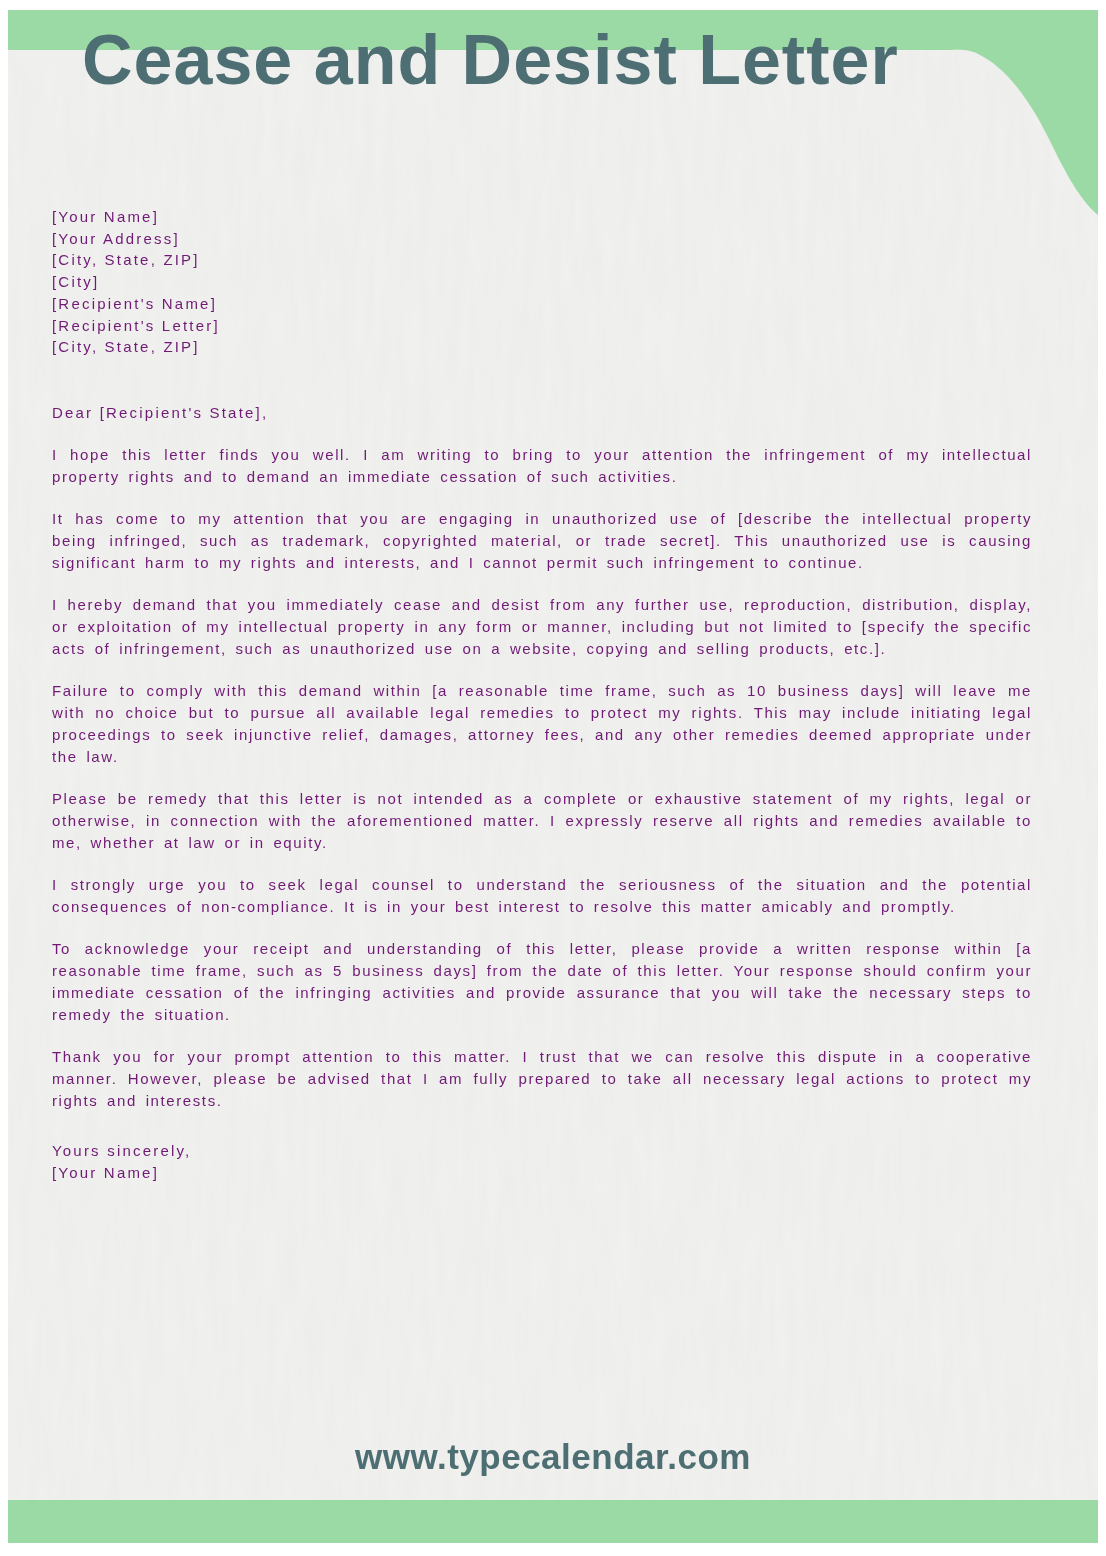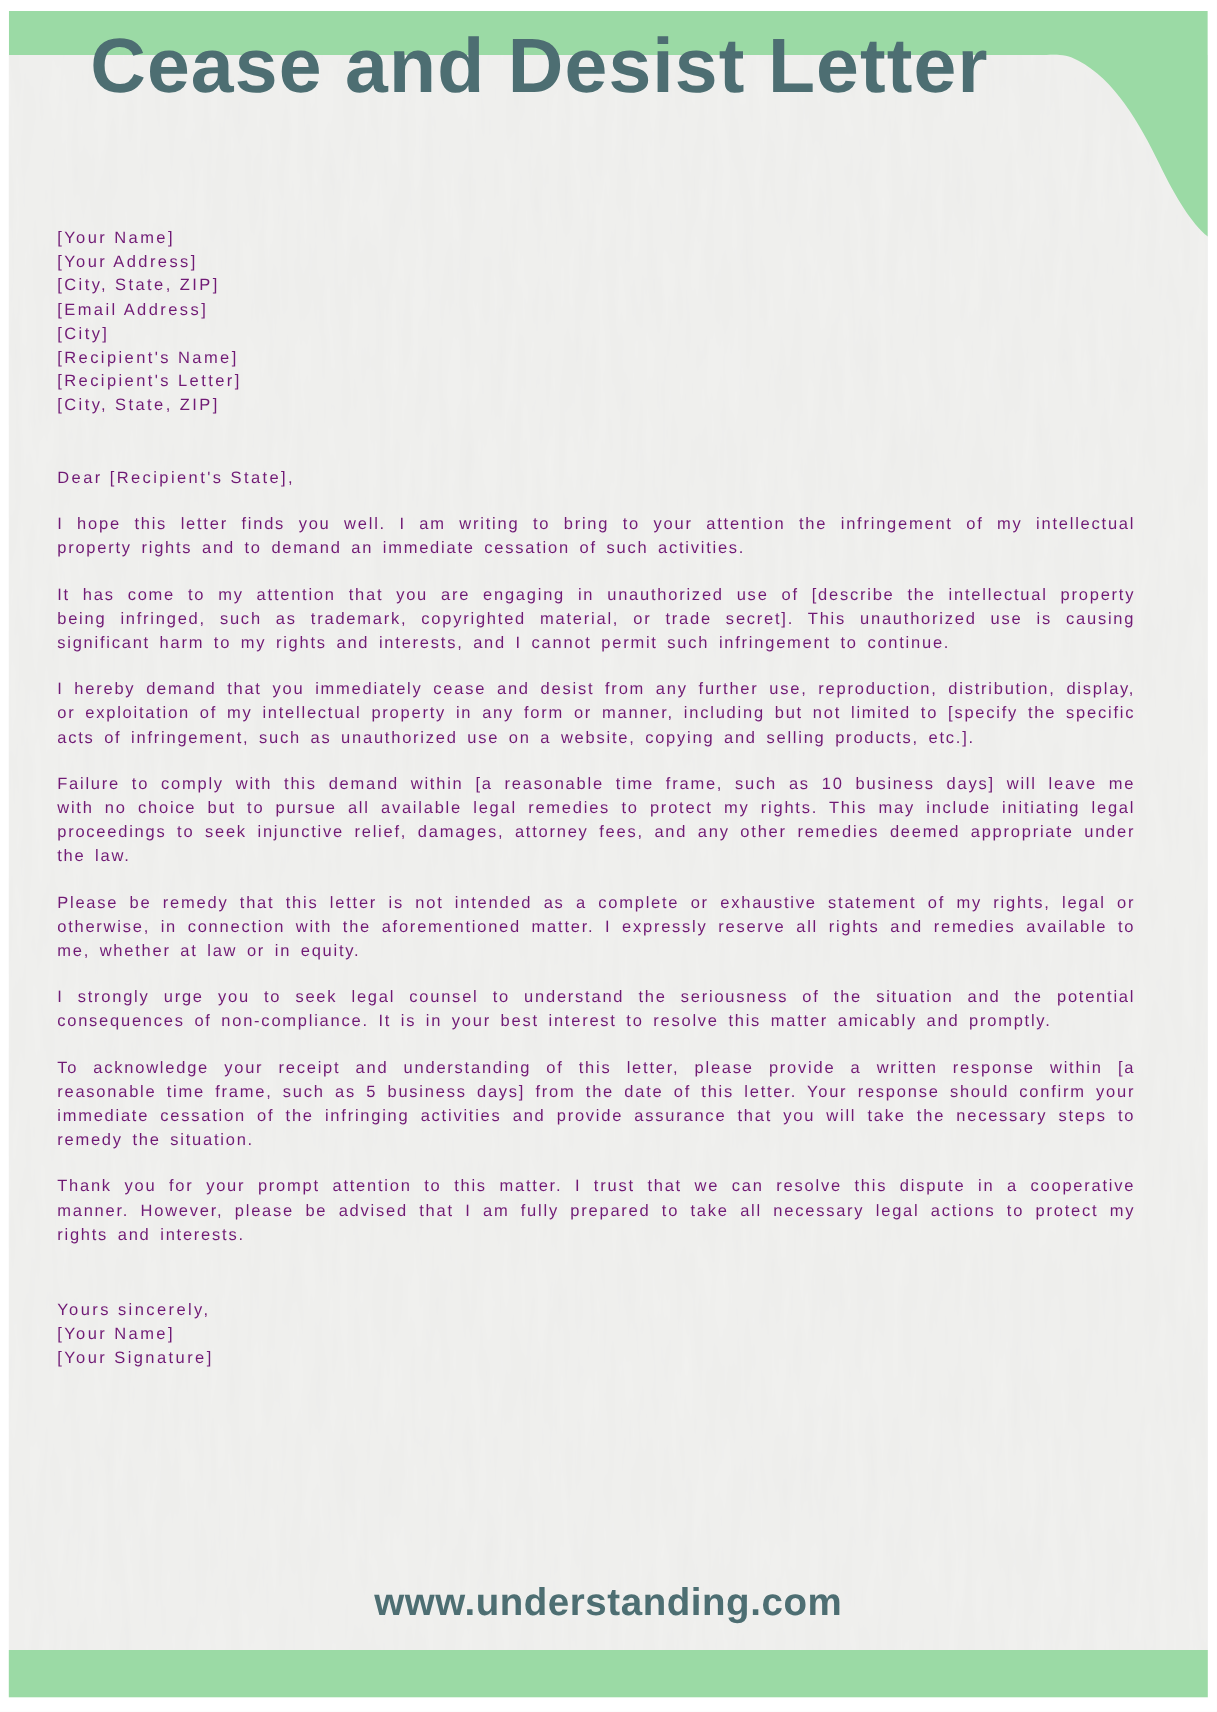--- a/index.html
+++ b/index.html
@@ -81,21 +81,21 @@
   }
 
   .body-par {
     margin-top: 20px;
     line-height: 22px;
     letter-spacing: 1.6px;
     word-spacing: 3px;
     text-align: justify;
   }
 
-  .closing-block { margin-top: 46px; }
+  .closing-block { margin-top: 28px; }
   .closing-block .closing-line {
     line-height: 22px;
     letter-spacing: 2.2px;
   }
 
   .site-footer {
     position: absolute;
     left: 0;
     top: 1437px;
     width: 100%;
@@ -126,43 +126,41 @@
   </svg>
 
   <h1 class="page-title">Cease and Desist Letter</h1>
 
   <div class="letter-column">
 
     <div class="address-block">
       <div class="addr-line">[Your Name]</div>
       <div class="addr-line">[Your Address]</div>
       <div class="addr-line">[City, State, ZIP]</div>
-      <div class="addr-line">[Email Address]</div>
       <div class="addr-line">[City]</div>
       <div class="addr-line">[Recipient's Name]</div>
       <div class="addr-line">[Recipient's Letter]</div>
       <div class="addr-line">[City, State, ZIP]</div>
     </div>
 
     <p class="salutation">Dear [Recipient's State],</p>
 
     <p class="body-par">I hope this letter finds you well. I am writing to bring to your attention the infringement of my intellectual property rights and to demand an immediate cessation of such activities.</p>
     <p class="body-par">It has come to my attention that you are engaging in unauthorized use of [describe the intellectual property being infringed, such as trademark, copyrighted material, or trade secret]. This unauthorized use is causing significant harm to my rights and interests, and I cannot permit such infringement to continue.</p>
     <p class="body-par">I hereby demand that you immediately cease and desist from any further use, reproduction, distribution, display, or exploitation of my intellectual property in any form or manner, including but not limited to [specify the specific acts of infringement, such as unauthorized use on a website, copying and selling products, etc.].</p>
     <p class="body-par">Failure to comply with this demand within [a reasonable time frame, such as 10 business days] will leave me with no choice but to pursue all available legal remedies to protect my rights. This may include initiating legal proceedings to seek injunctive relief, damages, attorney fees, and any other remedies deemed appropriate under the law.</p>
     <p class="body-par">Please be remedy that this letter is not intended as a complete or exhaustive statement of my rights, legal or otherwise, in connection with the aforementioned matter. I expressly reserve all rights and remedies available to me, whether at law or in equity.</p>
     <p class="body-par">I strongly urge you to seek legal counsel to understand the seriousness of the situation and the potential consequences of non-compliance. It is in your best interest to resolve this matter amicably and promptly.</p>
     <p class="body-par">To acknowledge your receipt and understanding of this letter, please provide a written response within [a reasonable time frame, such as 5 business days] from the date of this letter. Your response should confirm your immediate cessation of the infringing activities and provide assurance that you will take the necessary steps to remedy the situation.</p>
     <p class="body-par">Thank you for your prompt attention to this matter. I trust that we can resolve this dispute in a cooperative manner. However, please be advised that I am fully prepared to take all necessary legal actions to protect my rights and interests.</p>
 
     <div class="closing-block">
       <div class="closing-line">Yours sincerely,</div>
       <div class="closing-line">[Your Name]</div>
-      <div class="closing-line">[Your Signature]</div>
     </div>
 
   </div>
 
-  <div class="site-footer">www.understanding.com</div>
+  <div class="site-footer">www.typecalendar.com</div>
 
   <div class="green-bottom"></div>
 
 </div>
 
 </body></html>

